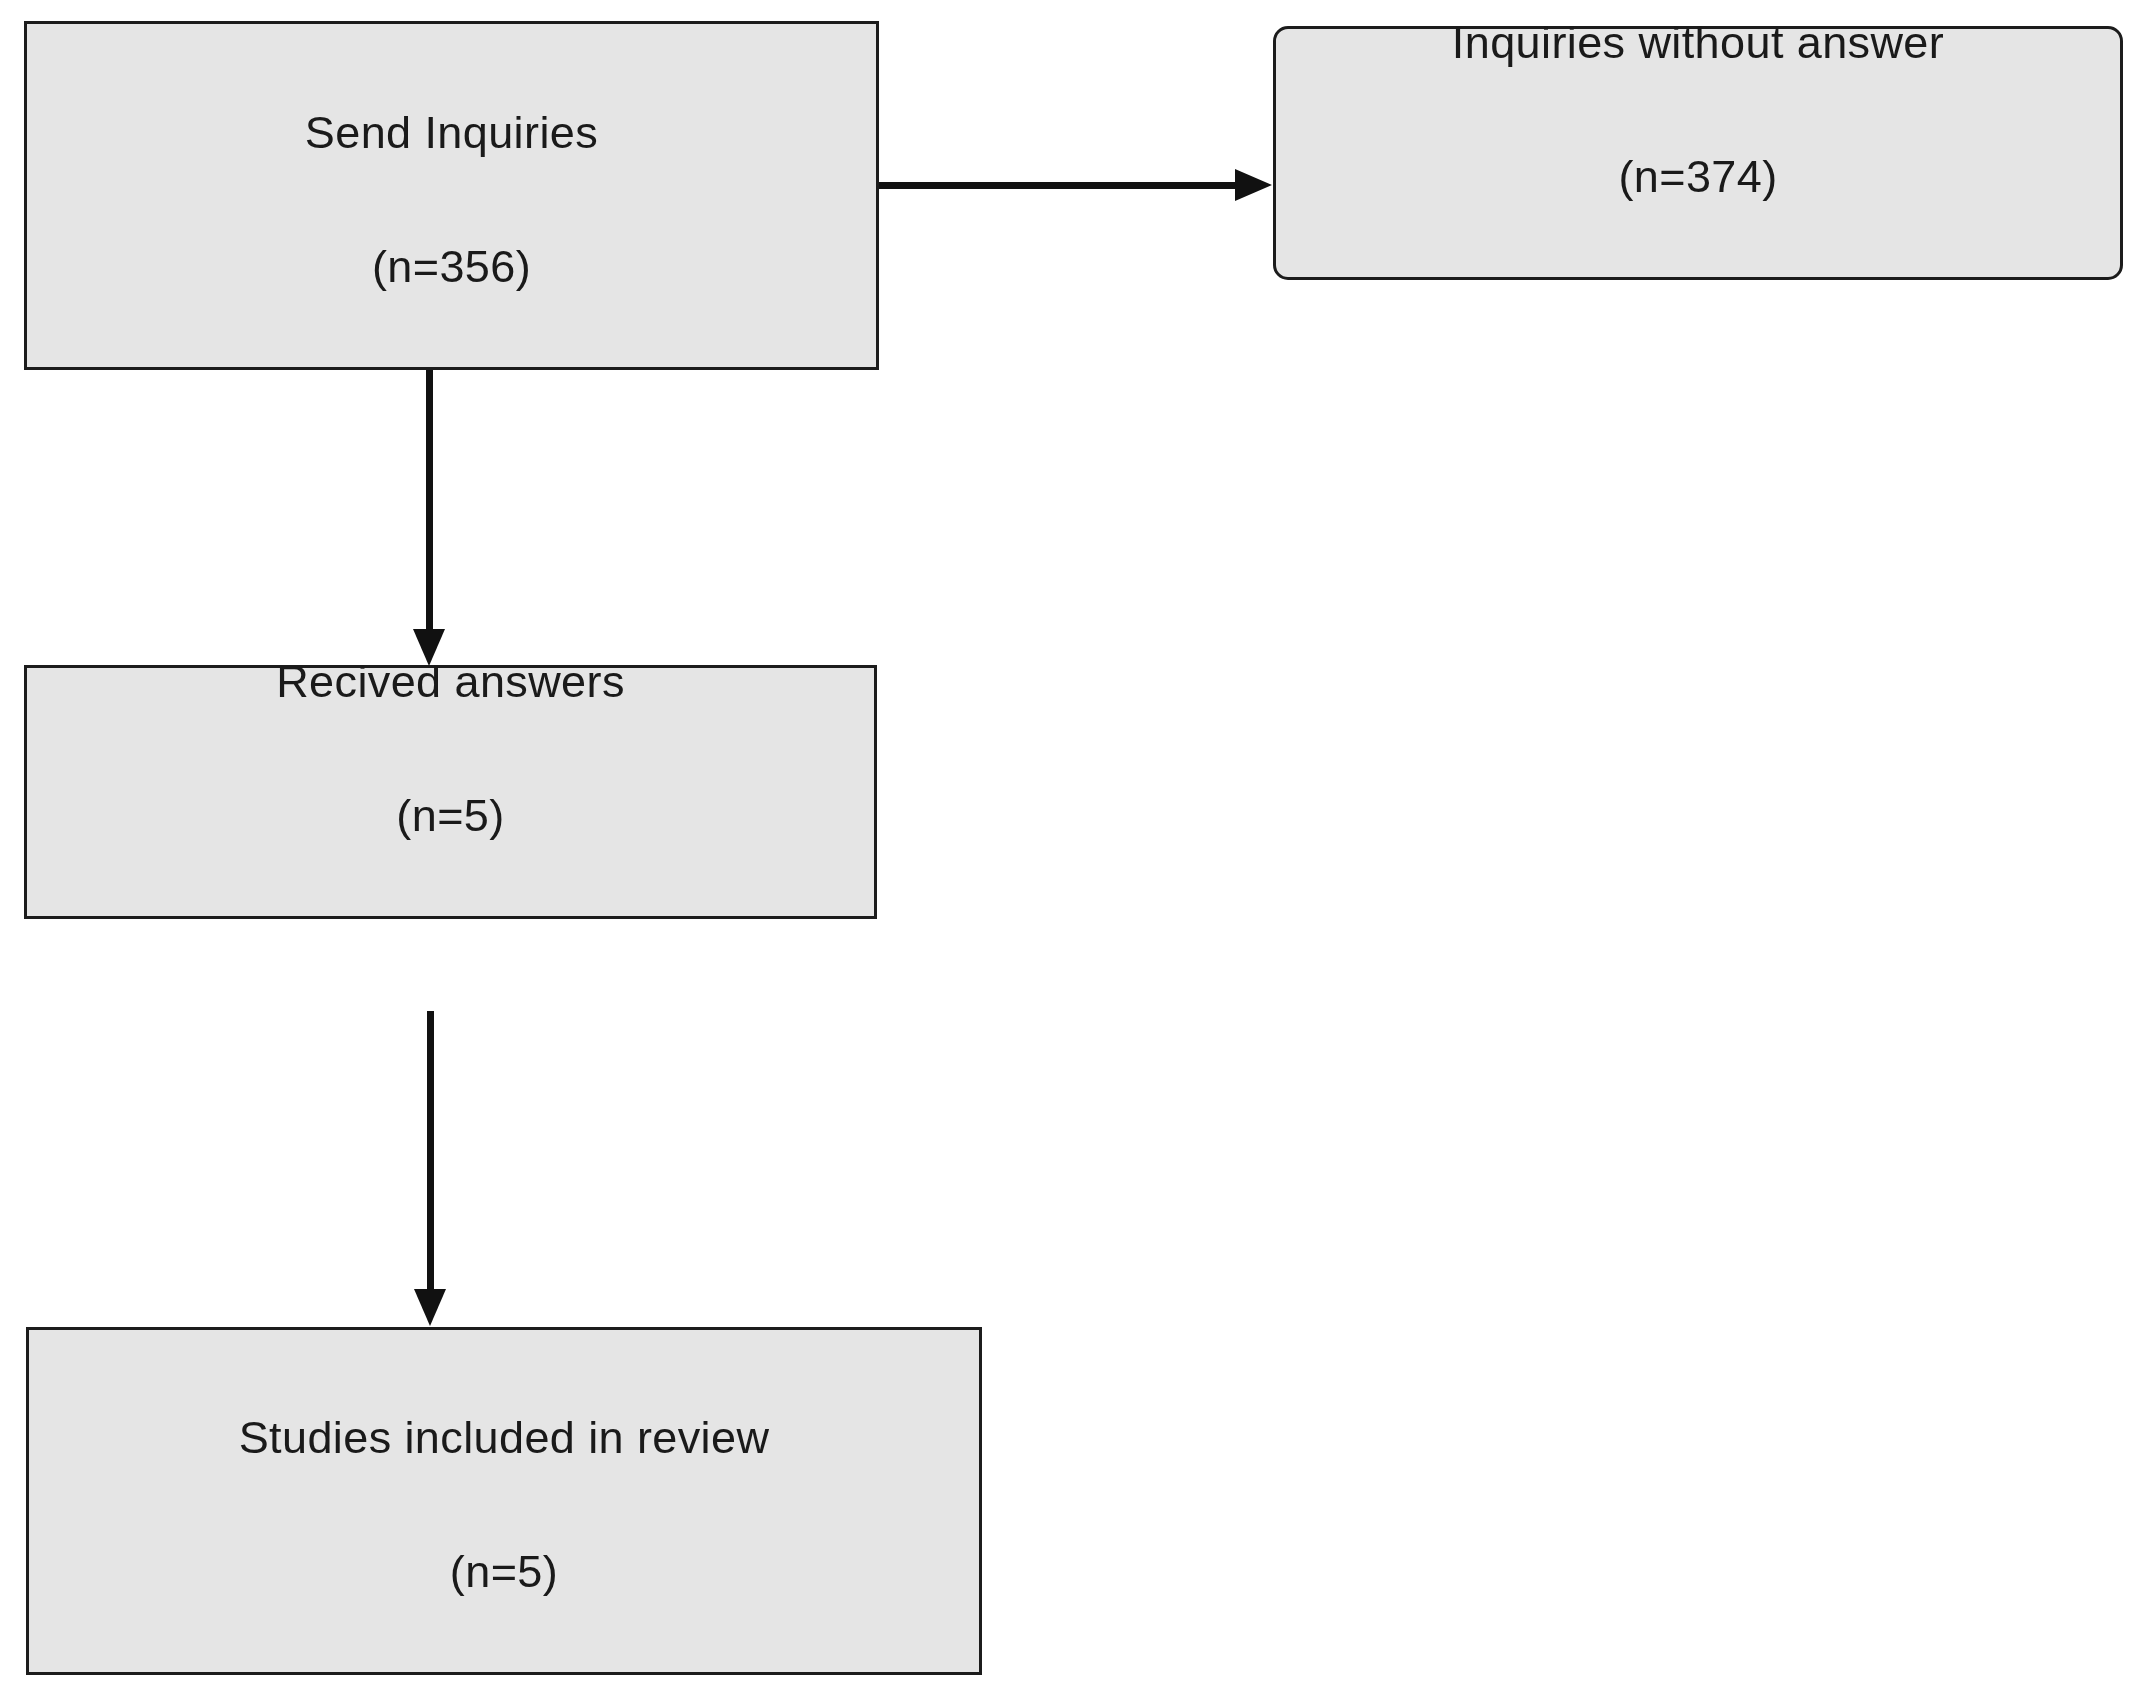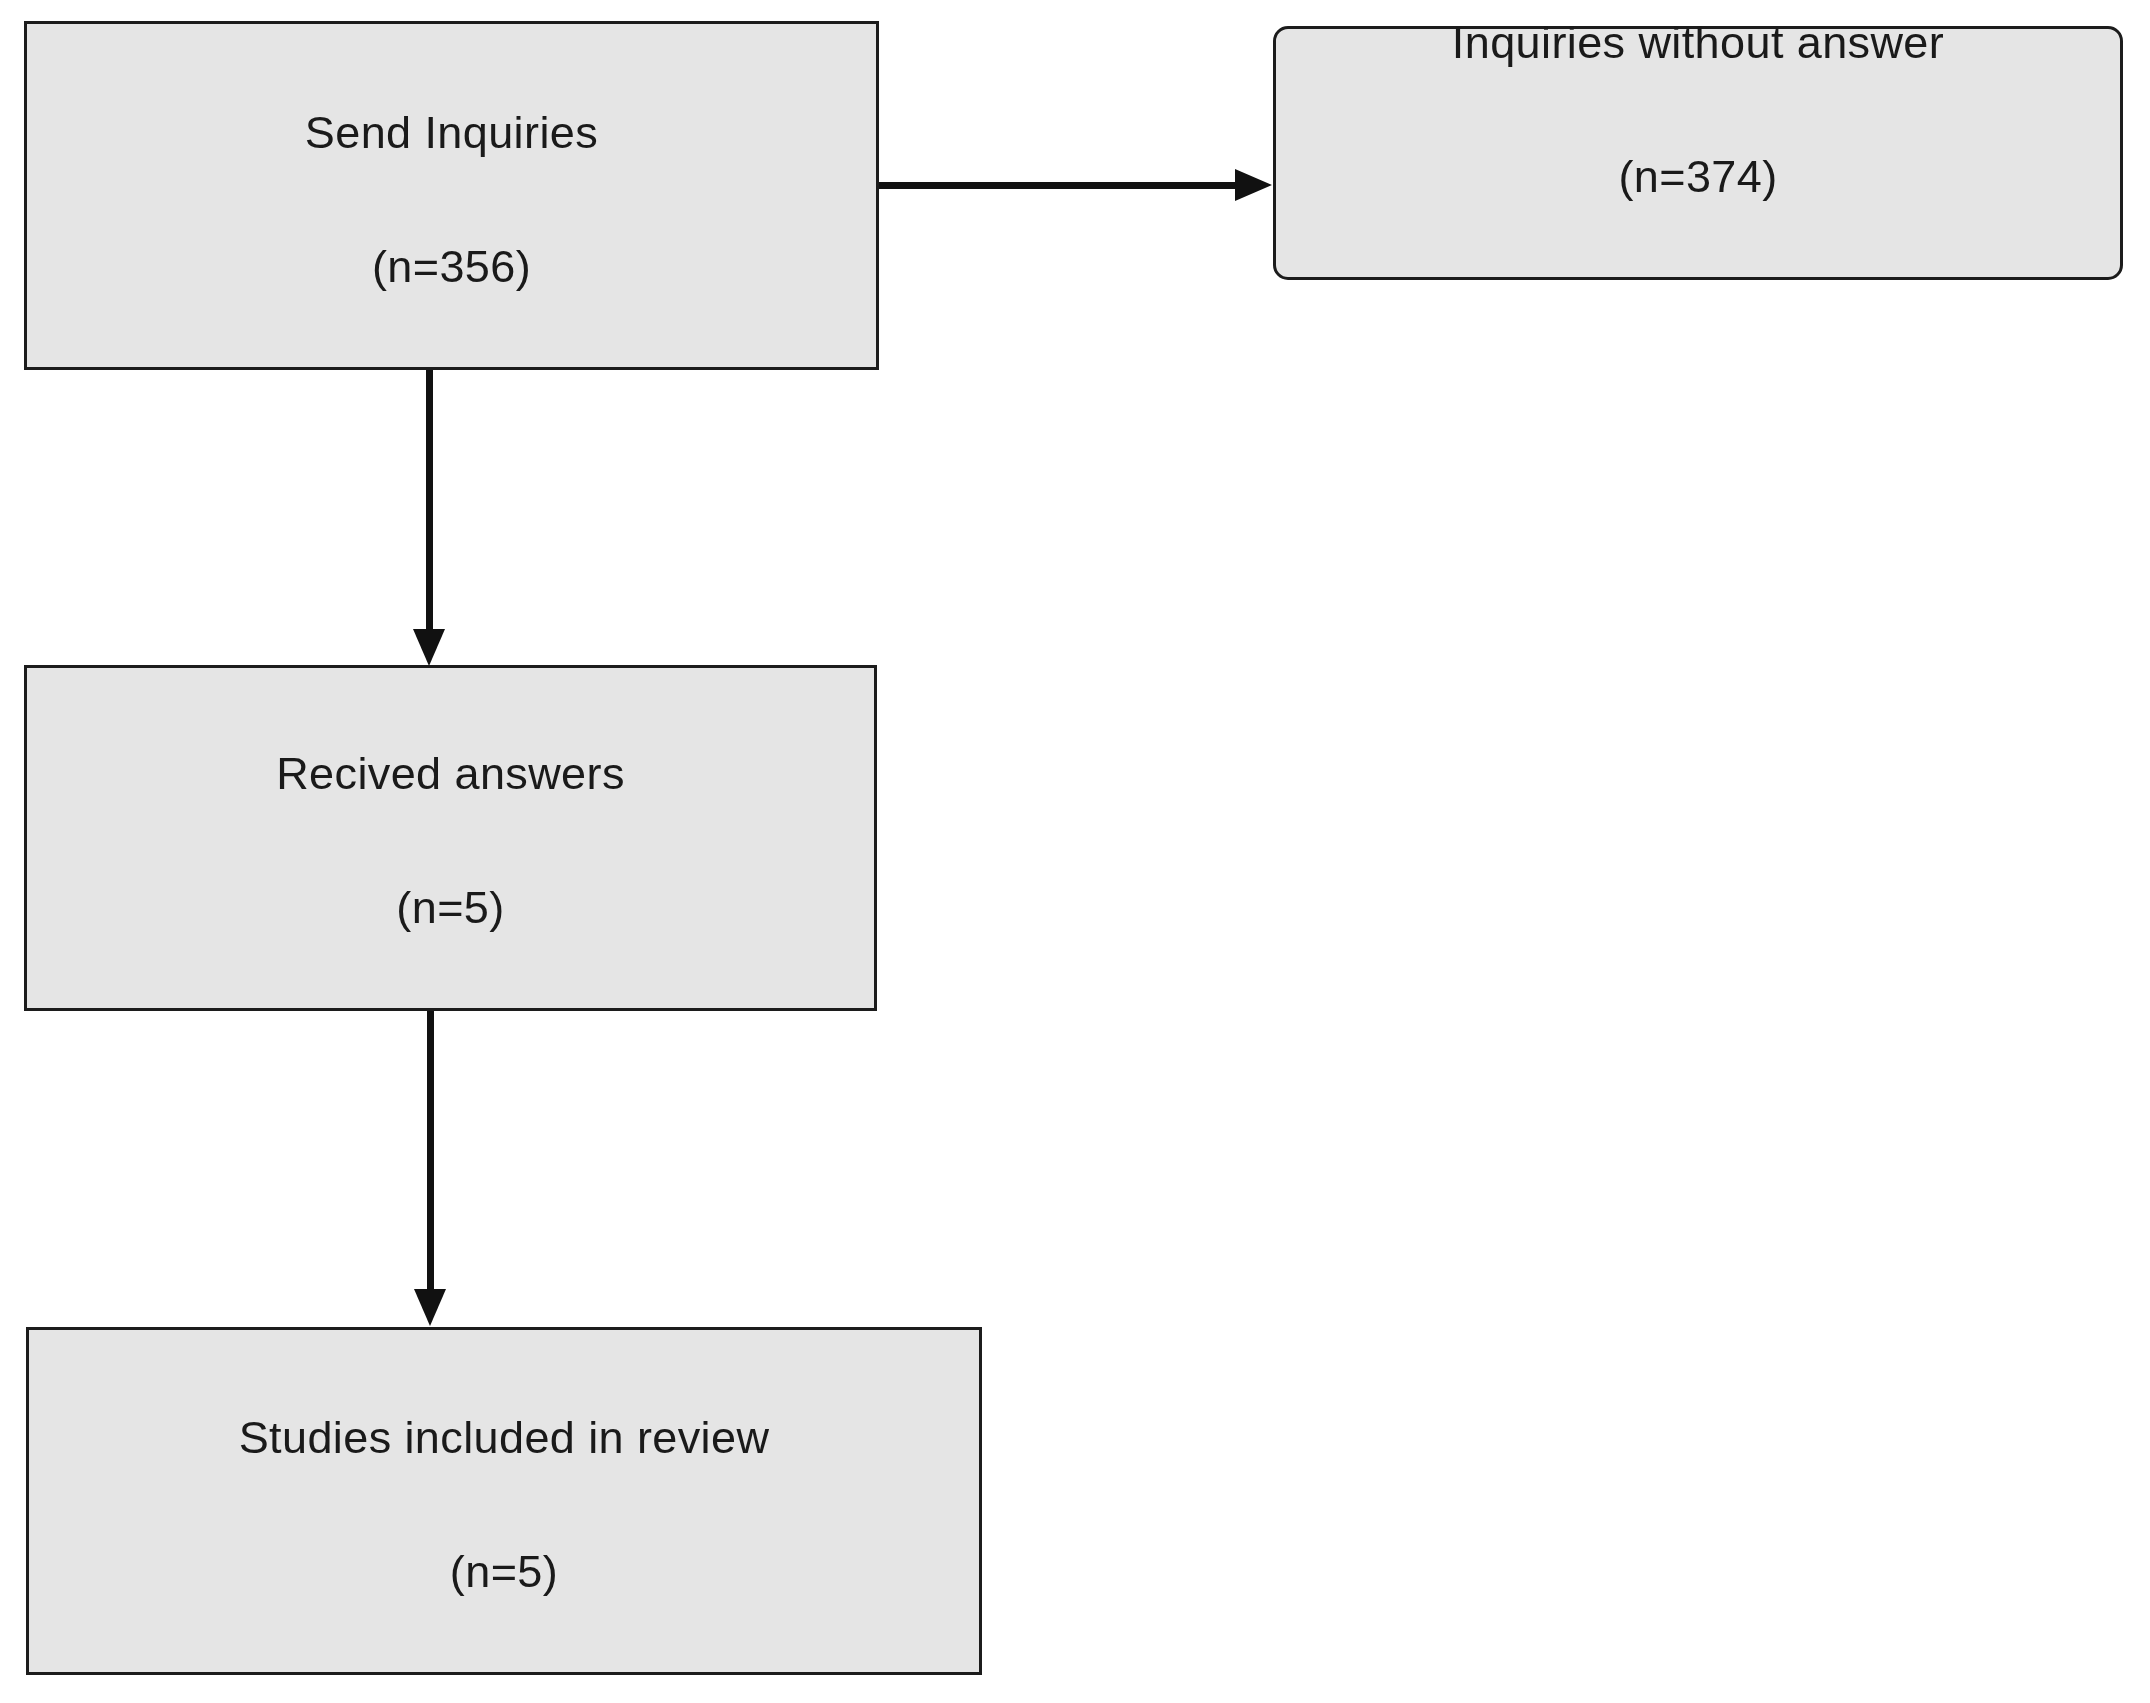--- a/index.html
+++ b/index.html
@@ -30,21 +30,21 @@
     font-size: 45px;
     line-height: 67px;
     letter-spacing: 0.4px;
     white-space: pre-line;
   }
   .box-text span { display: block; }
 
   
   .box-send     { left: 24px;   top: 21px;   width: 855px; height: 349px; }
   .box-without  { left: 1273px; top: 26px;   width: 850px; height: 254px; border-radius: 15px; }
-  .box-received { left: 24px;   top: 665px;  width: 853px; height: 346px; }
+  .box-received { left: 24px;   top: 665px;  width: 853px; height: 254px; }
   .box-included { left: 26px;   top: 1327px; width: 956px; height: 348px; }
 
   
   .aline {
     position: absolute;
     background: #111111;
   }
   .aline-h1 { left: 879px; top: 182px; width: 362px; height: 7px; }
   .aline-v1 { left: 426px;  top: 370px; width: 7px;  height: 262px; }
   .aline-v2 { left: 427px;  top: 1011px; width: 7px; height: 282px; }

